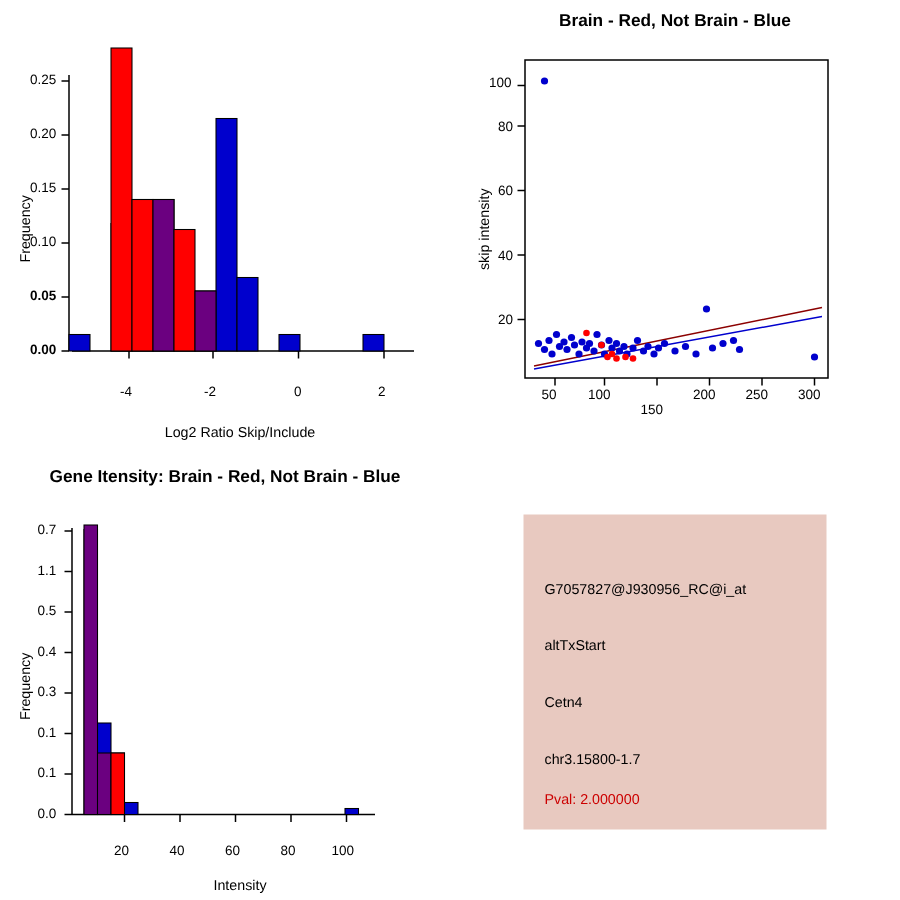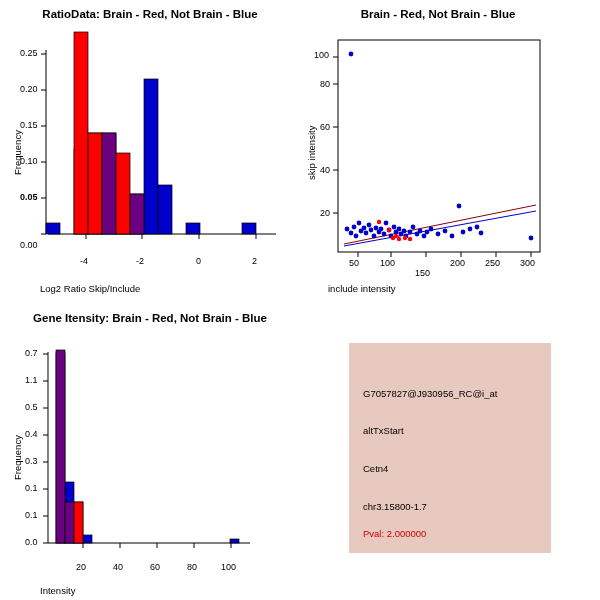--- a/index.html
+++ b/index.html
@@ -6,46 +6,45 @@
   body{
     width:600px;height:600px;background:#ffffff;
     font-family:"Liberation Sans", sans-serif;
     color:#000000;overflow:hidden;position:relative;
   }
   .panel{position:absolute;}
   .ptitle{
     font-size:11.5px;font-weight:bold;text-align:center;
     white-space:nowrap;
   }
-  .axis-label{font-size:9.5px;text-align:left;white-space:nowrap;}
+  .axis-label{font-size:9.5px;text-align:center;white-space:nowrap;}
   .y-axis-label{
     font-size:9.5px;white-space:nowrap;
     transform:rotate(-90deg);transform-origin:left top;
   }
   .tick{font-size:9px;white-space:nowrap;position:absolute;}
   .plotbox{position:absolute;}
   svg{display:block;overflow:visible;}
   .infobox{
     position:absolute;background:#e8c9c0;
   }
   .infoline{
     position:absolute;font-size:9.5px;white-space:nowrap;color:#000;
   }
   .infoline.pval{color:#cc0000;}
 </style>
 </head>
 <body>
 
 <div class="panel" id="panel-hist-ratio" style="left:0;top:0;width:300px;height:300px;">
-  <div class="ptitle" style="left:0;top:8px;width:300px;position:absolute;">RatioData: Brain - Red, Not Brain - Blue</div>
 
   <div class="y-axis-label" style="position:absolute;left:12px;top:175px;">Frequency</div>
   <div class="axis-label" style="position:absolute;left:40px;top:283px;width:240px;">Log2 Ratio Skip/Include</div>
 
-  <div class="tick" style="left:20px;top:240px;">0.00</div>
+  <div class="tick" style="left:20px;top:228px;font-weight:bold;">0.00</div>
   <div class="tick" style="left:20px;top:192px;font-weight:bold;">0.05</div>
   <div class="tick" style="left:20px;top:156px;">0.10</div>
   <div class="tick" style="left:20px;top:120px;">0.15</div>
   <div class="tick" style="left:20px;top:84px;">0.20</div>
   <div class="tick" style="left:20px;top:48px;">0.25</div>
 
   <div class="tick" style="left:80px;top:256px;">-4</div>
   <div class="tick" style="left:136px;top:256px;">-2</div>
   <div class="tick" style="left:196px;top:256px;">0</div>
   <div class="tick" style="left:252px;top:256px;">2</div>
@@ -84,25 +83,24 @@
     <g stroke="#000" stroke-width="0.7">
       <rect x="74" y="32" width="14" height="202" fill="#ff0000"></rect>
       <rect x="88" y="133" width="14" height="101" fill="#ff0000"></rect>
       <rect x="102" y="133" width="14" height="101" fill="#6b0080"></rect>
       <rect x="116" y="153" width="14" height="81" fill="#ff0000"></rect>
       <rect x="130" y="194" width="14" height="40" fill="#6b0080"></rect>
     </g>
   </svg>
 </div>
 
-<div class="panel" id="panel-scatter" style="left:288px;top:0;width:300px;height:300px;">
+<div class="panel" id="panel-scatter" style="left:300px;top:0;width:300px;height:300px;">
   <div class="ptitle" style="left:0;top:8px;width:300px;position:absolute;">Brain - Red, Not Brain - Blue</div>
 
   <div class="y-axis-label" style="position:absolute;left:18px;top:180px;">skip intensity</div>
-  <div class="axis-label" style="position:absolute;left:40px;top:283px;width:240px;">include intensity</div>
 
   <div class="tick" style="left:32px;top:208px;">20</div>
   <div class="tick" style="left:32px;top:165px;">40</div>
   <div class="tick" style="left:32px;top:122px;">60</div>
   <div class="tick" style="left:32px;top:79px;">80</div>
   <div class="tick" style="left:26px;top:50px;">100</div>
 
   <div class="tick" style="left:61px;top:258px;">50</div>
   <div class="tick" style="left:92px;top:258px;">100</div>
   <div class="tick" style="left:127px;top:258px;margin-top:10px;">150</div>

